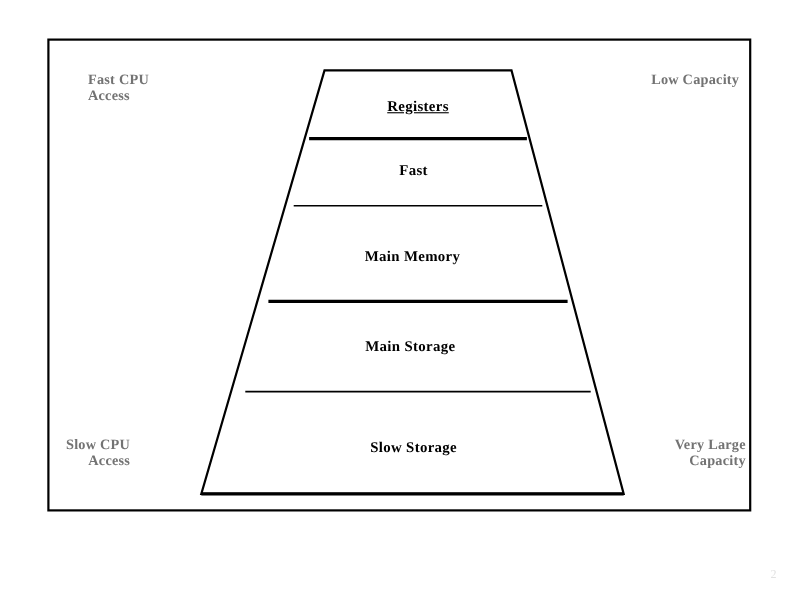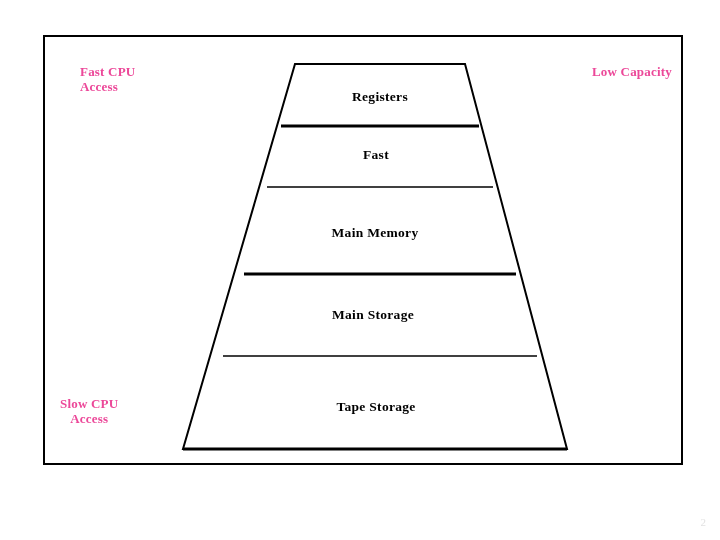--- a/index.html
+++ b/index.html
@@ -45,27 +45,27 @@
     height: 540px;
   }
 
   
   .corner-label {
     position: absolute;
     font-family: "Liberation Serif", "DejaVu Serif", serif;
     font-weight: bold;
     font-size: 13px;
     line-height: 15px;
-    color: #ec4899;
+    color: #737373;
     white-space: pre-line;
     letter-spacing: 0.2px;
   }
   #label-fast-cpu  { left: 80px;  top: 64px; text-align: left; }
   #label-low-cap   { right: 48px; top: 64px; text-align: center; }
-  #label-slow-cpu  { left: 60px;  top: 396px; text-align: center; }
+  #label-slow-cpu  { left: 60px;  top: 396px; text-align: right; }
   #label-very-large{ right: 42px; top: 396px; text-align: right; }
 
   
   .tier-label {
     position: absolute;
     font-family: "Liberation Serif", "DejaVu Serif", serif;
     font-weight: bold;
     font-size: 13.5px;
     color: #000000;
     text-align: center;
@@ -99,34 +99,36 @@
 
     <line x1="267" y1="187" x2="493" y2="187" stroke="#000000" stroke-width="1.5"></line>
 
     <line x1="244" y1="274" x2="516" y2="274" stroke="#000000" stroke-width="3"></line>
 
     <line x1="223" y1="356" x2="537" y2="356" stroke="#000000" stroke-width="1.5"></line>
 
     <line x1="183" y1="449" x2="567" y2="449" stroke="#000000" stroke-width="3"></line>
   </svg>
 
-  <div class="tier-label" style="left:380px; top:97px;">Registers</div>
+  <div class="tier-label" style="left:380px; top:97px;text-decoration:underline;">Registers</div>
 
   <div class="tier-label" style="left:376px; top:155px;">Fast</div>
 
   <div class="tier-label" style="left:375px; top:233px;text-align:center;">Main Memory</div>
 
   <div class="tier-label" style="left:373px; top:315px;">Main Storage</div>
 
-  <div class="tier-label" style="left:376px; top:407px;">Tape Storage</div>
+  <div class="tier-label" style="left:376px; top:407px;">Slow Storage</div>
 
   <div class="corner-label" id="label-fast-cpu">Fast CPU
 Access</div>
 
   <div class="corner-label" id="label-low-cap">Low Capacity</div>
 
   <div class="corner-label" id="label-slow-cpu">Slow CPU
 Access</div>
 
+  <div class="corner-label" id="label-very-large">Very Large
+Capacity</div>
 
   <div id="slide-number">2</div>
 
 </div>
 
 </body></html>

